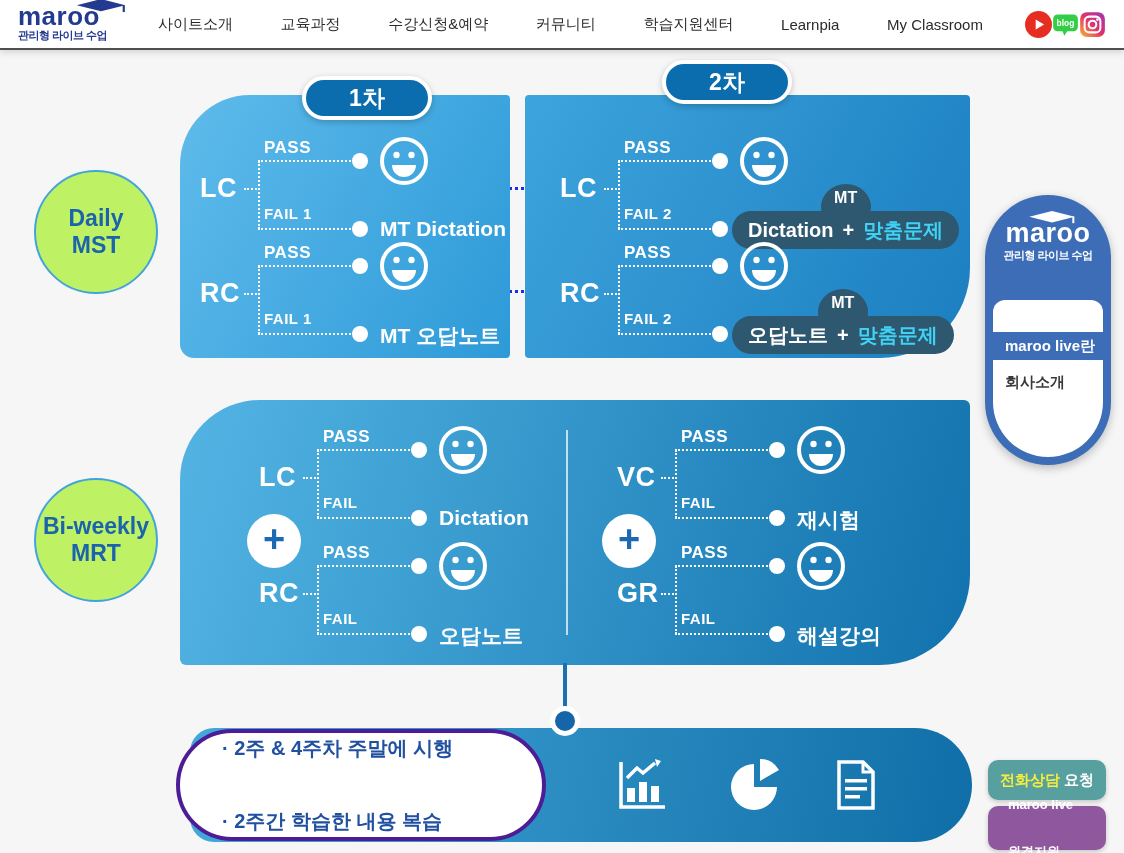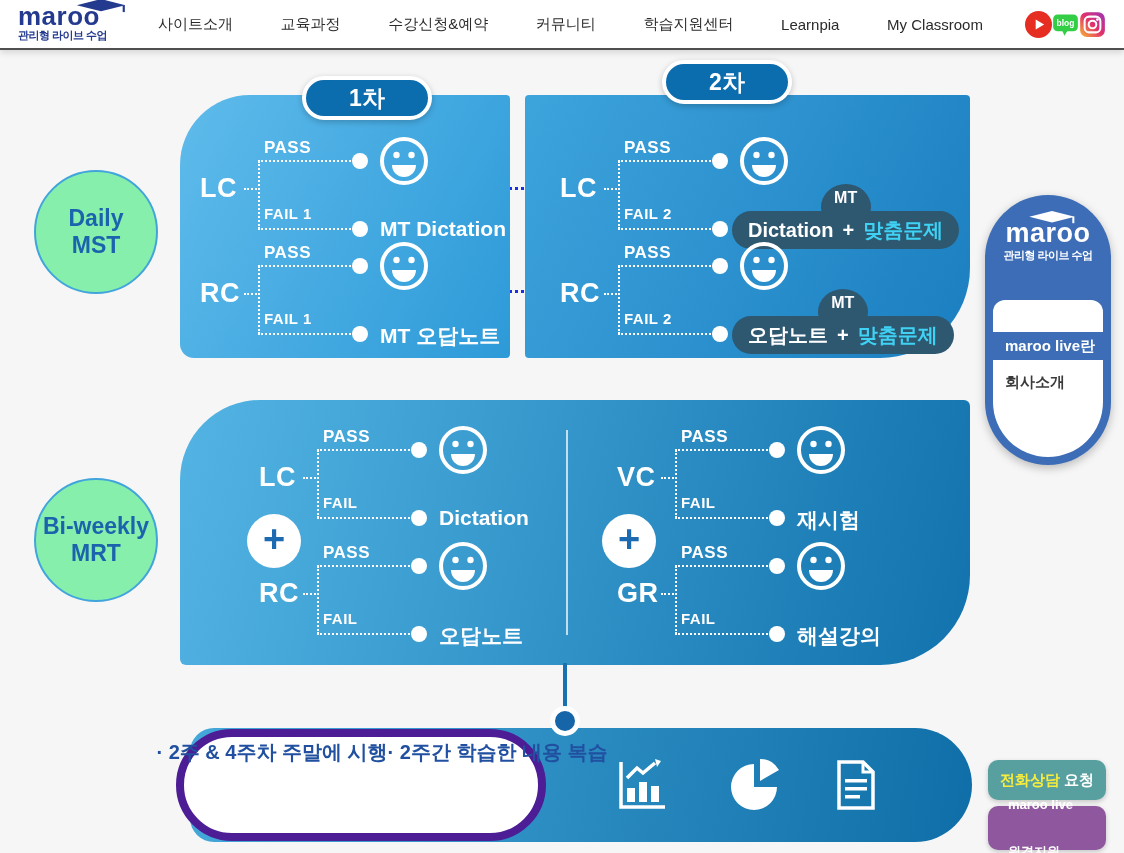--- a/index.html
+++ b/index.html
@@ -15,21 +15,21 @@
   .logo .brand { display:block; font-size:26px; font-weight:800; color:#233a8f; line-height:22px; letter-spacing:.5px; }
   .logo .cap { position:absolute; top:-6px; left:57px; width:52px; height:14px; color:#233a8f; }
   .logo .brand-sub { display:block; font-size:11px; font-weight:800; color:#233a8f; letter-spacing:-0.5px; margin-top:1px; }
   .nav-menu { display:flex; flex:1; justify-content:space-between; align-items:center; margin:0 42px 0 24px; }
   .nav-item { font-size:15px; color:#2b2b2b; cursor:pointer; white-space:nowrap; }
   .socials { display:flex; align-items:center; }
   .soc { width:27px; height:27px; cursor:pointer; }
 
   
   .stage-circle { position:absolute; width:124px; height:124px; border:2px solid #41a5dc; border-radius:50%;
-    background:#86efac; display:flex; flex-direction:column; align-items:center; justify-content:center; z-index:2; }
+    background:#bef264; display:flex; flex-direction:column; align-items:center; justify-content:center; z-index:2; }
   .stage-circle span { font-weight:800; color:#1b64ad; font-size:23px; line-height:27px; }
   #circle-daily { left:34px; top:170px; }
   #circle-biweekly { left:34px; top:478px; }
 
   
   .panel { position:absolute; z-index:1; }
   #panel1 { left:180px; top:95px; width:330px; height:263px; border-radius:70px 4px 4px 14px;
     background:linear-gradient(118deg,#5fbbeb 0%,#2d9ad8 100%); }
   #panel2 { left:525px; top:95px; width:445px; height:263px; border-radius:4px 4px 90px 4px;
     background:linear-gradient(118deg,#3ea4dc 0%,#1a7ec0 100%); }
@@ -81,22 +81,22 @@
 
   
   #connector-line { position:absolute; left:563px; top:663px; width:4px; height:49px; background:#1b70b2; z-index:1; }
   #connector-dot { position:absolute; left:550px; top:706px; width:30px; height:30px; background:#1565a8;
     border:5px solid #fff; border-radius:50%; z-index:3; }
 
   
   #bottombar { position:absolute; left:190px; top:728px; width:782px; height:114px; border-radius:24px 57px 57px 24px;
     background:linear-gradient(100deg,#45a8da 0%,#0f6ea7 100%); z-index:1; }
   #capsule { position:absolute; left:176px; top:729px; width:370px; height:112px; background:#fff;
-    border:8px solid #4c1d95; border-radius:58px; z-index:2; display:flex; flex-direction:row;
-    justify-content:center; padding-left:42px; }
+    border:4px solid #4c1d95; border-radius:58px; z-index:2; display:flex; flex-direction:column;
+    justify-content:space-between; padding-left:42px; }
   .bullet { font-size:20px; font-weight:800; color:#20509f; line-height:31px; white-space:nowrap; }
   .bullet::before { content:"· "; }
   .sum-icon { position:absolute; top:756px; width:58px; height:58px; z-index:2; }
   #icon-chart { left:612px; } #icon-pie { left:728px; } #icon-doc { left:826px; }
 
   
   #sidewidget { position:absolute; left:985px; top:195px; width:126px; height:270px; background:#3c6db6;
     border-radius:63px; z-index:8; box-shadow:0 3px 10px rgba(0,0,0,.25); }
   .sw-logo { position:absolute; top:26px; left:0; width:100%; text-align:center; color:#fff; }
   .sw-logo .brand { font-size:27px; font-weight:800; line-height:24px; letter-spacing:.5px; position:relative; }

